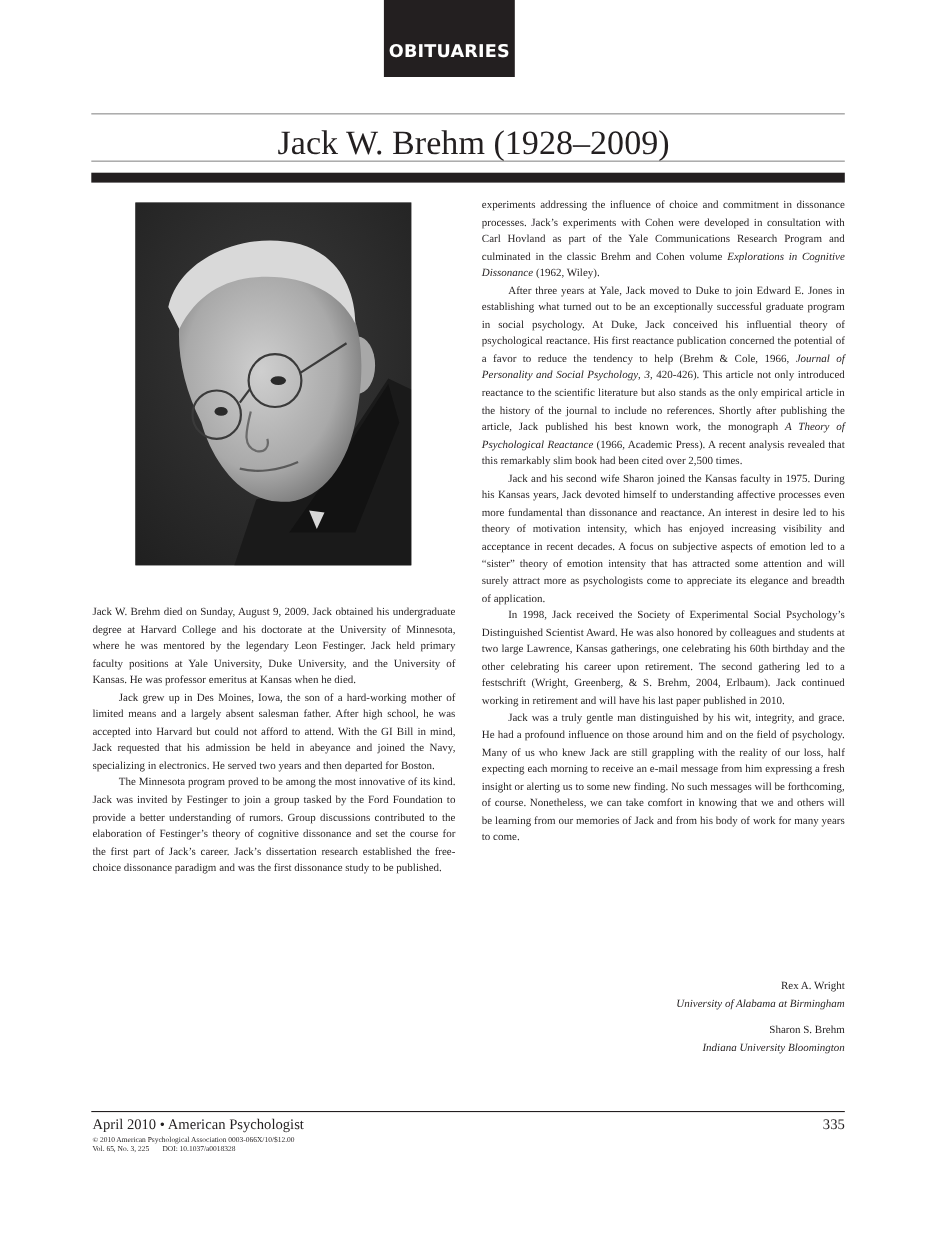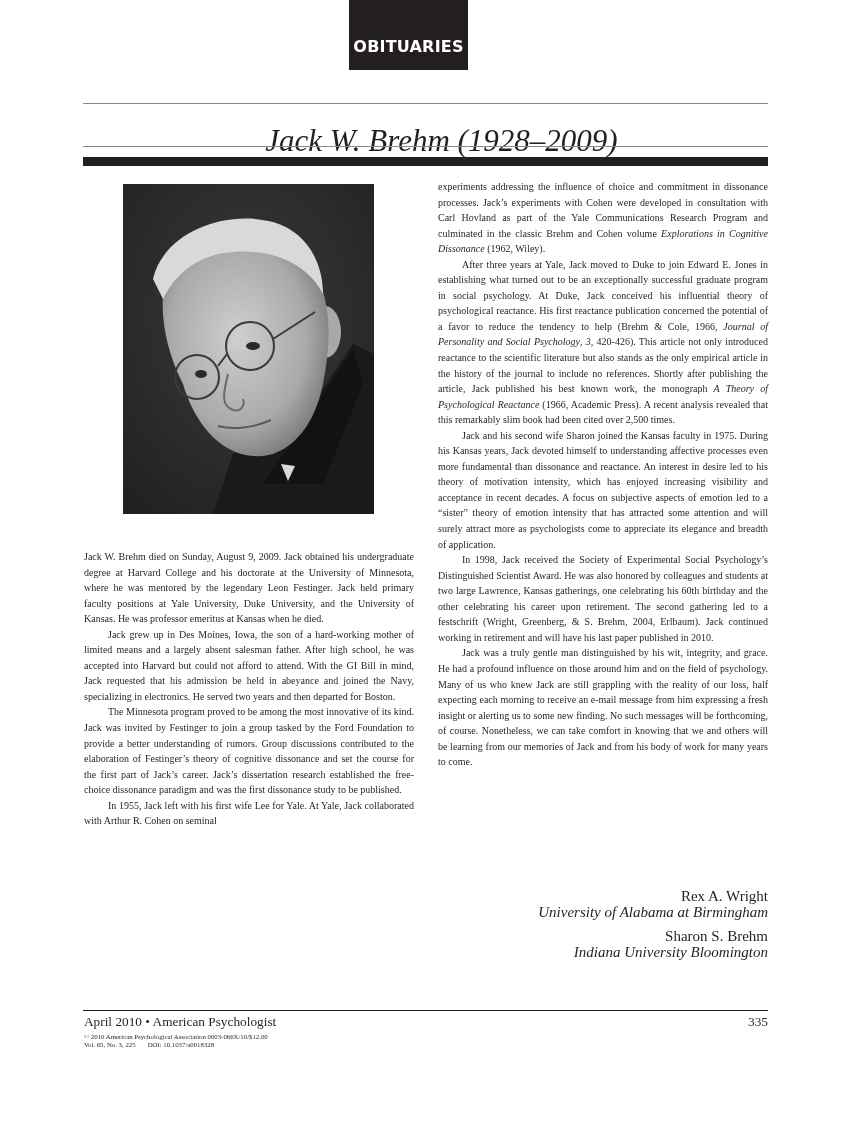--- a/index.html
+++ b/index.html
@@ -12,42 +12,42 @@
     .rule-thick { position: absolute; left: 83px; top: 157px; width: 685px; height: 9px; background: #231f20; }
     .title { position: absolute; left: 83px; top: 104px; width: 685px; height: 42px; text-align: center; font-size: 31px; line-height: 42px; }
     .photo { position: absolute; left: 123px; top: 184px; width: 251px; height: 330px; overflow: hidden; background: #2b2b2b; }
     .photo svg { width: 100%; height: 100%; display: block; }
     .col { position: absolute; font-size: 10px; line-height: 15.55px; text-align: justify; }
     .col-left { left: 84px; top: 549px; width: 330px; }
     .col-right { left: 438px; top: 179px; width: 330px; }
     .col p { margin: 0; text-indent: 0; }
     .col p.ind { text-indent: 2.4em; }
     .col p.first { text-indent: 0; }
-    .sig { position: absolute; right: 82px; text-align: right; font-size: 15px; line-height: 15.5px; }
+    .sig { position: absolute; right: 82px; text-align: right; font-size: 10px; line-height: 15.5px; }
     .sig .aff { font-style: italic; }
     .sig1 { top: 889px; }
     .sig2 { top: 929px; }
     .foot-rule { position: absolute; left: 83px; top: 1010px; width: 685px; height: 1px; background: #231f20; }
     .foot-journal { position: absolute; left: 84px; top: 1014px; font-size: 13.3px; line-height: 16px; }
     .foot-page { position: absolute; right: 82px; top: 1014px; font-size: 13.3px; line-height: 16px; }
     .foot-small { position: absolute; left: 84px; font-size: 6.8px; line-height: 8px; }
     .foot-copy { top: 1033px; }
     .foot-vol { top: 1041px; }
     .foot-vol .gap { display: inline-block; width: 12px; }
     i { font-style: italic; }
   </style>
 </head>
 <body>
 
 <div class="section-tab">
   <span>OBITUARIES</span>
 </div>
 
 <div class="rule-thin rule-top"></div>
-<h1 class="title" style="margin:16px;font-weight:normal;font-style:italic;">Jack W. Brehm (1928–2009)</h1>
+<h1 class="title" style="margin:5px;font-weight:normal;">Jack W. Brehm (1928–2009)</h1>
 <div class="rule-thin rule-mid"></div>
 <div class="rule-thick"></div>
 
 <div class="photo" title="Portrait of Jack W. Brehm wearing round wire-rimmed glasses">
   <svg viewBox="0 0 251 330" preserveAspectRatio="none">
     <defs>
       <radialGradient id="bg" cx="0.5" cy="0.4" r="0.8">
         <stop offset="0" stop-color="#3a3a3a"></stop>
         <stop offset="1" stop-color="#1f1f1f"></stop>
       </radialGradient>
@@ -80,21 +80,20 @@
 
     <path d="M105 190 C100 210 98 222 110 226 C118 228 122 222 120 215" fill="none" stroke="#6a6a6a" stroke-width="2"></path>
     <path d="M95 242 C110 246 130 244 148 236" fill="none" stroke="#5a5a5a" stroke-width="2"></path>
   </svg>
 </div>
 
 <div class="col col-left">
   <p class="first">Jack W. Brehm died on Sunday, August 9, 2009. Jack obtained his undergraduate degree at Harvard College and his doctorate at the University of Minnesota, where he was mentored by the legendary Leon Festinger. Jack held primary faculty positions at Yale University, Duke University, and the University of Kansas. He was professor emeritus at Kansas when he died.</p>
   <p class="ind">Jack grew up in Des Moines, Iowa, the son of a hard-working mother of limited means and a largely absent salesman father. After high school, he was accepted into Harvard but could not afford to attend. With the GI Bill in mind, Jack requested that his admission be held in abeyance and joined the Navy, specializing in electronics. He served two years and then departed for Boston.</p>
   <p class="ind">The Minnesota program proved to be among the most innovative of its kind. Jack was invited by Festinger to join a group tasked by the Ford Foundation to provide a better understanding of rumors. Group discussions contributed to the elaboration of Festinger’s theory of cognitive dissonance and set the course for the first part of Jack’s career. Jack’s dissertation research established the free-choice dissonance paradigm and was the first dissonance study to be published.</p>
-  <p class="ind">In 1955, Jack left with his first wife Lee for Yale. At Yale, Jack collaborated with Arthur R. Cohen on seminal</p>
 </div>
 
 <div class="col col-right">
   <p class="first"><span>experiments addressing the influence of choice and commitment in dissonance processes. Jack’s experiments with Cohen were developed in consultation with Carl Hovland as part of the Yale Communications Research Program and culminated in the classic Brehm and Cohen volume </span><i>Explorations in Cognitive Dissonance</i><span> (1962, Wiley).</span></p>
   <p class="ind"><span>After three years at Yale, Jack moved to Duke to join Edward E. Jones in establishing what turned out to be an exceptionally successful graduate program in social psychology. At Duke, Jack conceived his influential theory of psychological reactance. His first reactance publication concerned the potential of a favor to reduce the tendency to help (Brehm &amp; Cole, 1966, </span><i>Journal of Personality and Social Psychology</i><span>, </span><i>3</i><span>, 420-426). This article not only introduced reactance to the scientific literature but also stands as the only empirical article in the history of the journal to include no references. Shortly after publishing the article, Jack published his best known work, the monograph </span><i>A Theory of Psychological Reactance</i><span> (1966, Academic Press). A recent analysis revealed that this remarkably slim book had been cited over 2,500 times.</span></p>
   <p class="ind">Jack and his second wife Sharon joined the Kansas faculty in 1975. During his Kansas years, Jack devoted himself to understanding affective processes even more fundamental than dissonance and reactance. An interest in desire led to his theory of motivation intensity, which has enjoyed increasing visibility and acceptance in recent decades. A focus on subjective aspects of emotion led to a “sister” theory of emotion intensity that has attracted some attention and will surely attract more as psychologists come to appreciate its elegance and breadth of application.</p>
   <p class="ind">In 1998, Jack received the Society of Experimental Social Psychology’s Distinguished Scientist Award. He was also honored by colleagues and students at two large Lawrence, Kansas gatherings, one celebrating his 60th birthday and the other celebrating his career upon retirement. The second gathering led to a festschrift (Wright, Greenberg, &amp; S. Brehm, 2004, Erlbaum). Jack continued working in retirement and will have his last paper published in 2010.</p>
   <p class="ind">Jack was a truly gentle man distinguished by his wit, integrity, and grace. He had a profound influence on those around him and on the field of psychology. Many of us who knew Jack are still grappling with the reality of our loss, half expecting each morning to receive an e-mail message from him expressing a fresh insight or alerting us to some new finding. No such messages will be forthcoming, of course. Nonetheless, we can take comfort in knowing that we and others will be learning from our memories of Jack and from his body of work for many years to come.</p>
 </div>
 

